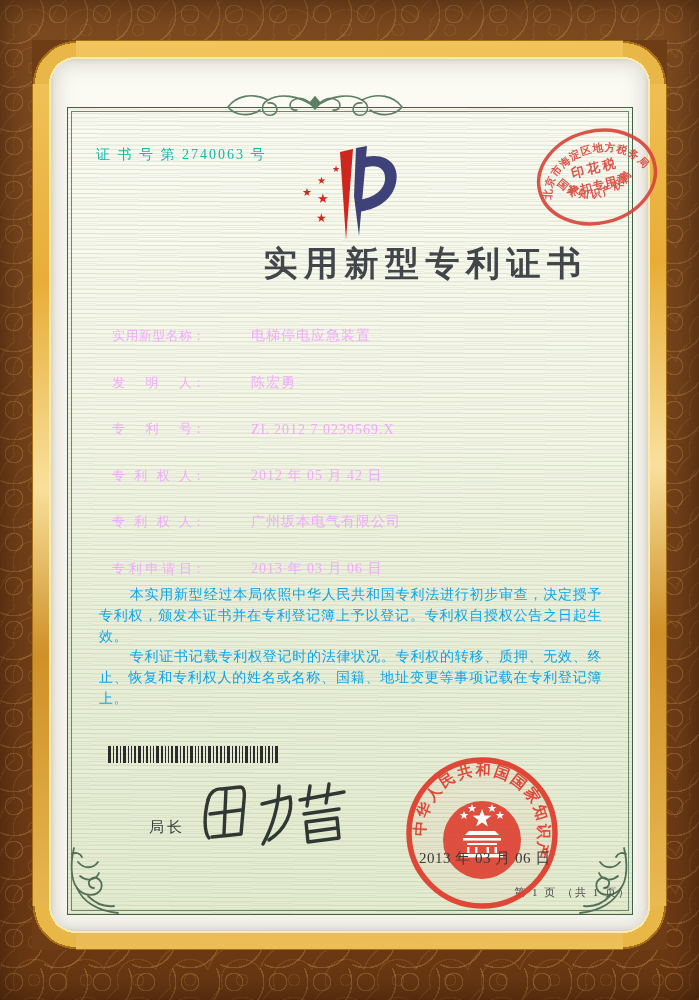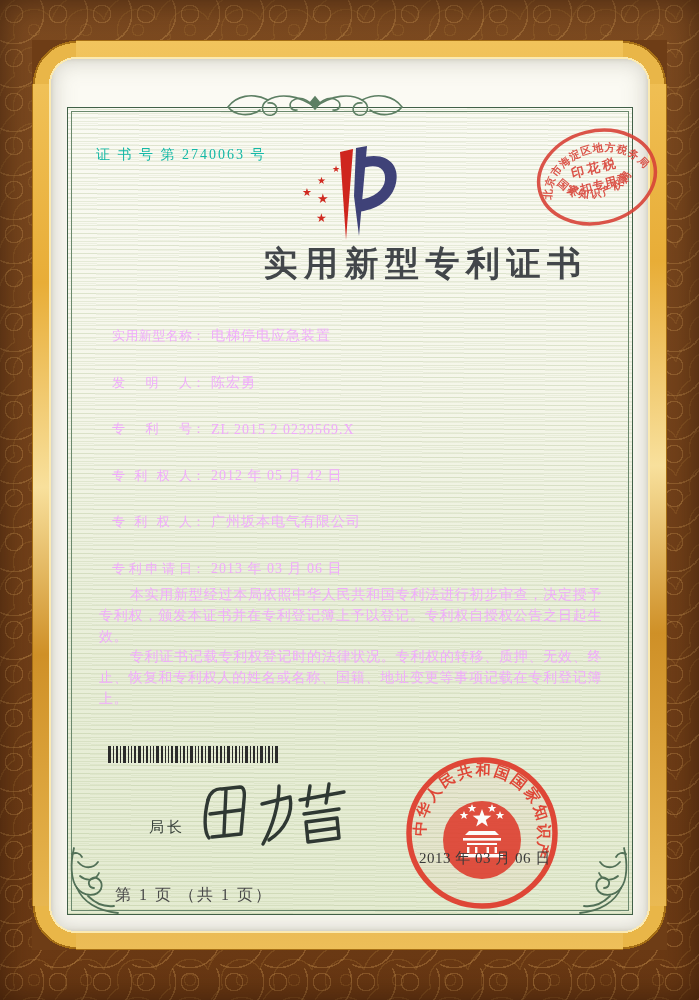--- a/index.html
+++ b/index.html
@@ -49,28 +49,28 @@
   .green-frame::before{content:""; position:absolute; inset:3px; border:1px solid #6a886d;}
   
   .abs{position:absolute; z-index:4;}
   .cert-no{left:96px; top:146px; font-size:14px; color:#14b8a6; letter-spacing:2px;}
   .title{left:67px; top:241px; width:637px; text-align:center; font-size:34px;
          letter-spacing:6.5px; font-weight:600; color:#42464a;margin-left:40px;}
   .fields{left:112px; top:324px; width:470px; display:flex; flex-direction:column; gap:25.5px;}
   .field-row{display:flex; align-items:flex-end; height:21px; color:#f0abfc;}
   .field-label{display:inline-block; width:80px; font-size:13px; text-align:justify; text-align-last:justify;}
   .field-colon{font-size:13px; margin-right:6px;}
-  .field-value{font-size:14px; letter-spacing:1px;}
+  .field-value{font-size:14px; letter-spacing:1px;margin-left:40px;}
   .paras{left:99px; top:585px; width:503px; font-size:14px; line-height:20.8px;
-         color:#f0abfc; text-align:justify; letter-spacing:.4px;}
+         color:#0ea5e9; text-align:justify; letter-spacing:.4px;}
   .paras p{margin:0; text-indent:2.2em;}
   .director-label{left:149px; top:810px; font-size:15px; letter-spacing:3px; color:#37403a;margin-top:8px;}
   .issue-date{left:419px; top:849px; font-size:15px; letter-spacing:.5px; color:#3a3a3a; z-index:9;}
-  .footer{left:67px; top:885px; width:564px; text-align:left; font-size:16px;
-          letter-spacing:2px; color:#4a4a4a;margin-left:48px;}
+  .footer{left:67px; top:885px; width:564px; text-align:right; font-size:11px;
+          letter-spacing:2px; color:#4a4a4a;}
   .svg-abs{position:absolute; z-index:5;}
   .flourish-bottom-right{transform:scaleX(-1);}
   .tax-stamp{z-index:7; opacity:.9;}
   .seal{z-index:8; opacity:.93;}
 </style>
 </head>
 <body>
 
 <div class="page">
 
@@ -161,21 +161,21 @@
         <span class="field-value">电梯停电应急装置</span>
     </div>
     <div class="field-row">
       <span class="field-label">发明人</span>
         <span class="field-colon">：</span>
         <span class="field-value">陈宏勇</span>
     </div>
     <div class="field-row">
       <span class="field-label">专利号</span>
         <span class="field-colon">：</span>
-        <span class="field-value">ZL 2015 2 0239569.X</span>
+        <span class="field-value">ZL 2012 7 0239569.X</span>
     </div>
     <div class="field-row">
       <span class="field-label">专利权人</span>
         <span class="field-colon">：</span>
         <span class="field-value">2012 年 05 月 42 日</span>
     </div>
     <div class="field-row">
       <span class="field-label">专利权人</span>
         <span class="field-colon">：</span>
         <span class="field-value">广州坂本电气有限公司</span>

